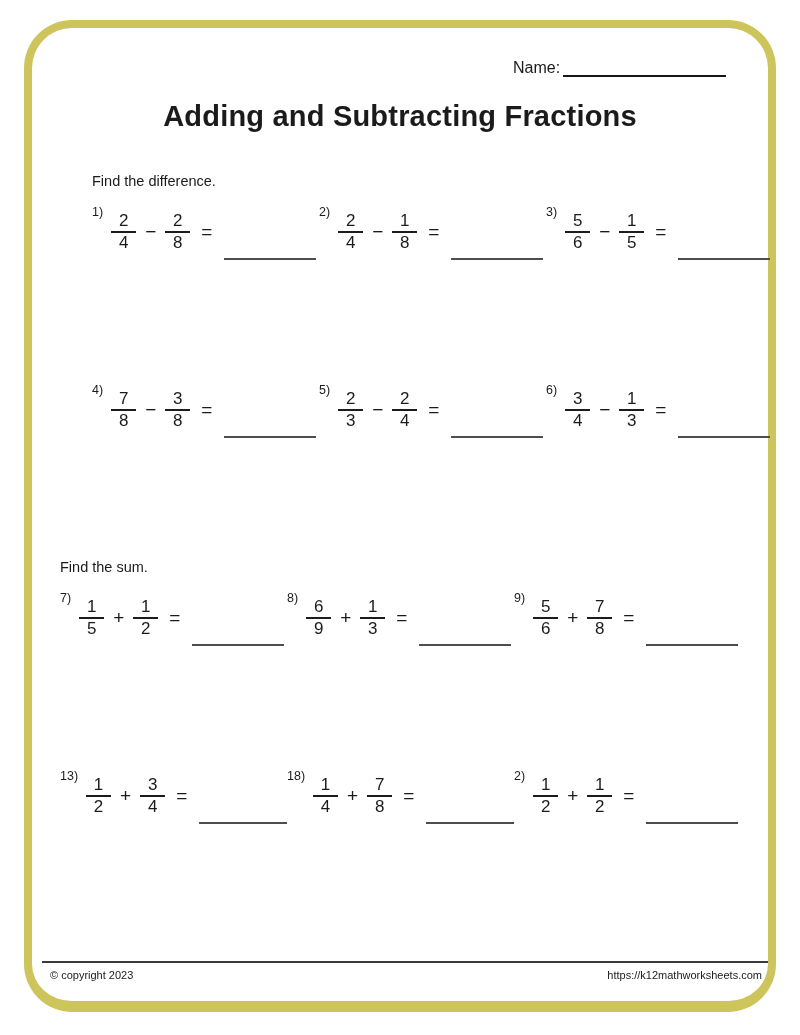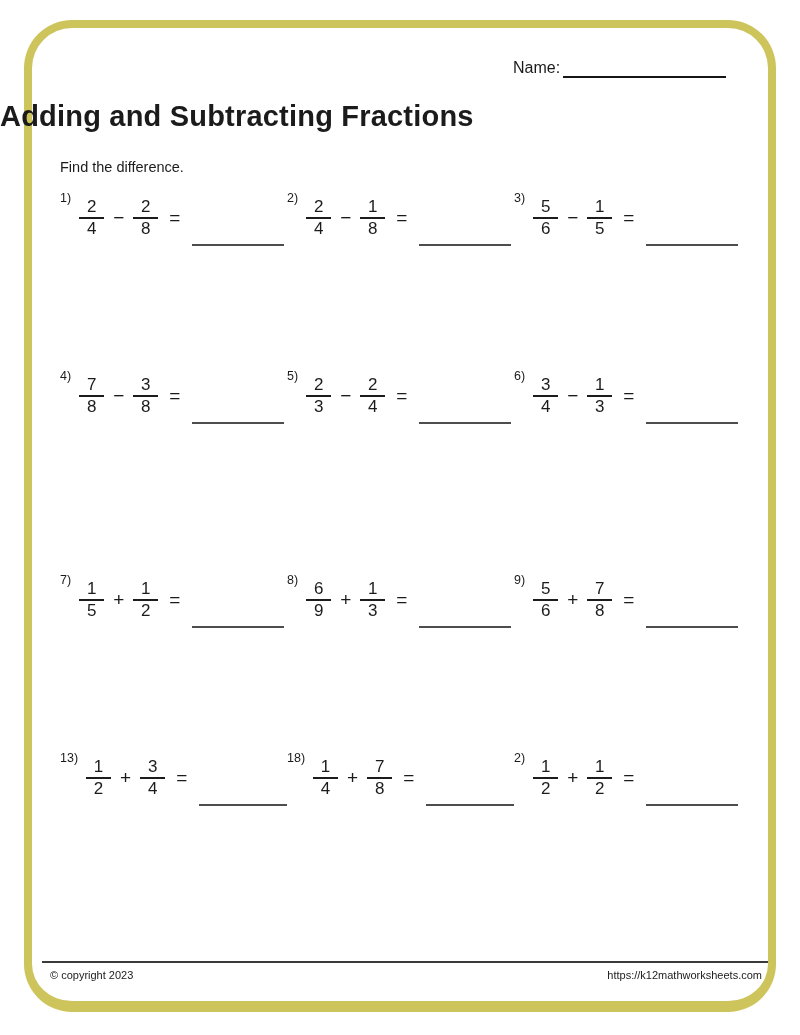--- a/index.html
+++ b/index.html
@@ -15,38 +15,38 @@
     left:24px; top:20px;
     width:752px; height:992px;
     border:8px solid #cdc45c;
     border-bottom-width:11px;
     border-radius:48px;
     pointer-events:none;
   }
   .name-row {
     position:absolute;
     top:58px; left:513px;
-    display:flex; align-items:flex-end;
+    display:flex; 
   }
   .name-label { font-size:16px; line-height:20px; }
   .name-line {
     display:inline-block;
     width:163px; height:19px;
     margin-left:3px;
     border-bottom:2px solid #161616;
   }
   .title {
     position:absolute;
     top:100px; left:0; width:800px;
-    text-align:left;
+    text-align:center;
     font-size:29px; font-weight:700;
     letter-spacing:0.2px;
   }
   .section { position:absolute; left:60px; width:700px; }
-  .section-1 { top:158px; }
+  .section-1 { top:172px;margin-left:32px; }
   .section-2 { top:558px; }
   .instruction { font-size:14.5px; line-height:18px; }
   .pgrid {
     display:grid;
     grid-template-columns:227px 227px 240px;
     row-gap:122px;
     margin-top:14px;
   }
   .problem { display:flex; align-items:center; height:56px; }
   .pnum {
@@ -197,20 +197,21 @@
       <span class="bar"></span>
       <span class="fden">3</span>
     </span>
     <span class="eq">=</span>
     <span class="answer-line" style="border-bottom-color: rgb(77, 77, 77);"></span>
   </div>
 </div>
   </div>
 
   <div class="section section-2">
+    <div class="instruction">Find the sum.</div>
     <div class="pgrid">
   <div class="problem">
     <span class="pnum">7)</span>
     <span class="frac">
       <span class="fnum">1</span>
       <span class="bar"></span>
       <span class="fden">5</span>
     </span>
     <span class="op">+</span>
     <span class="frac">

